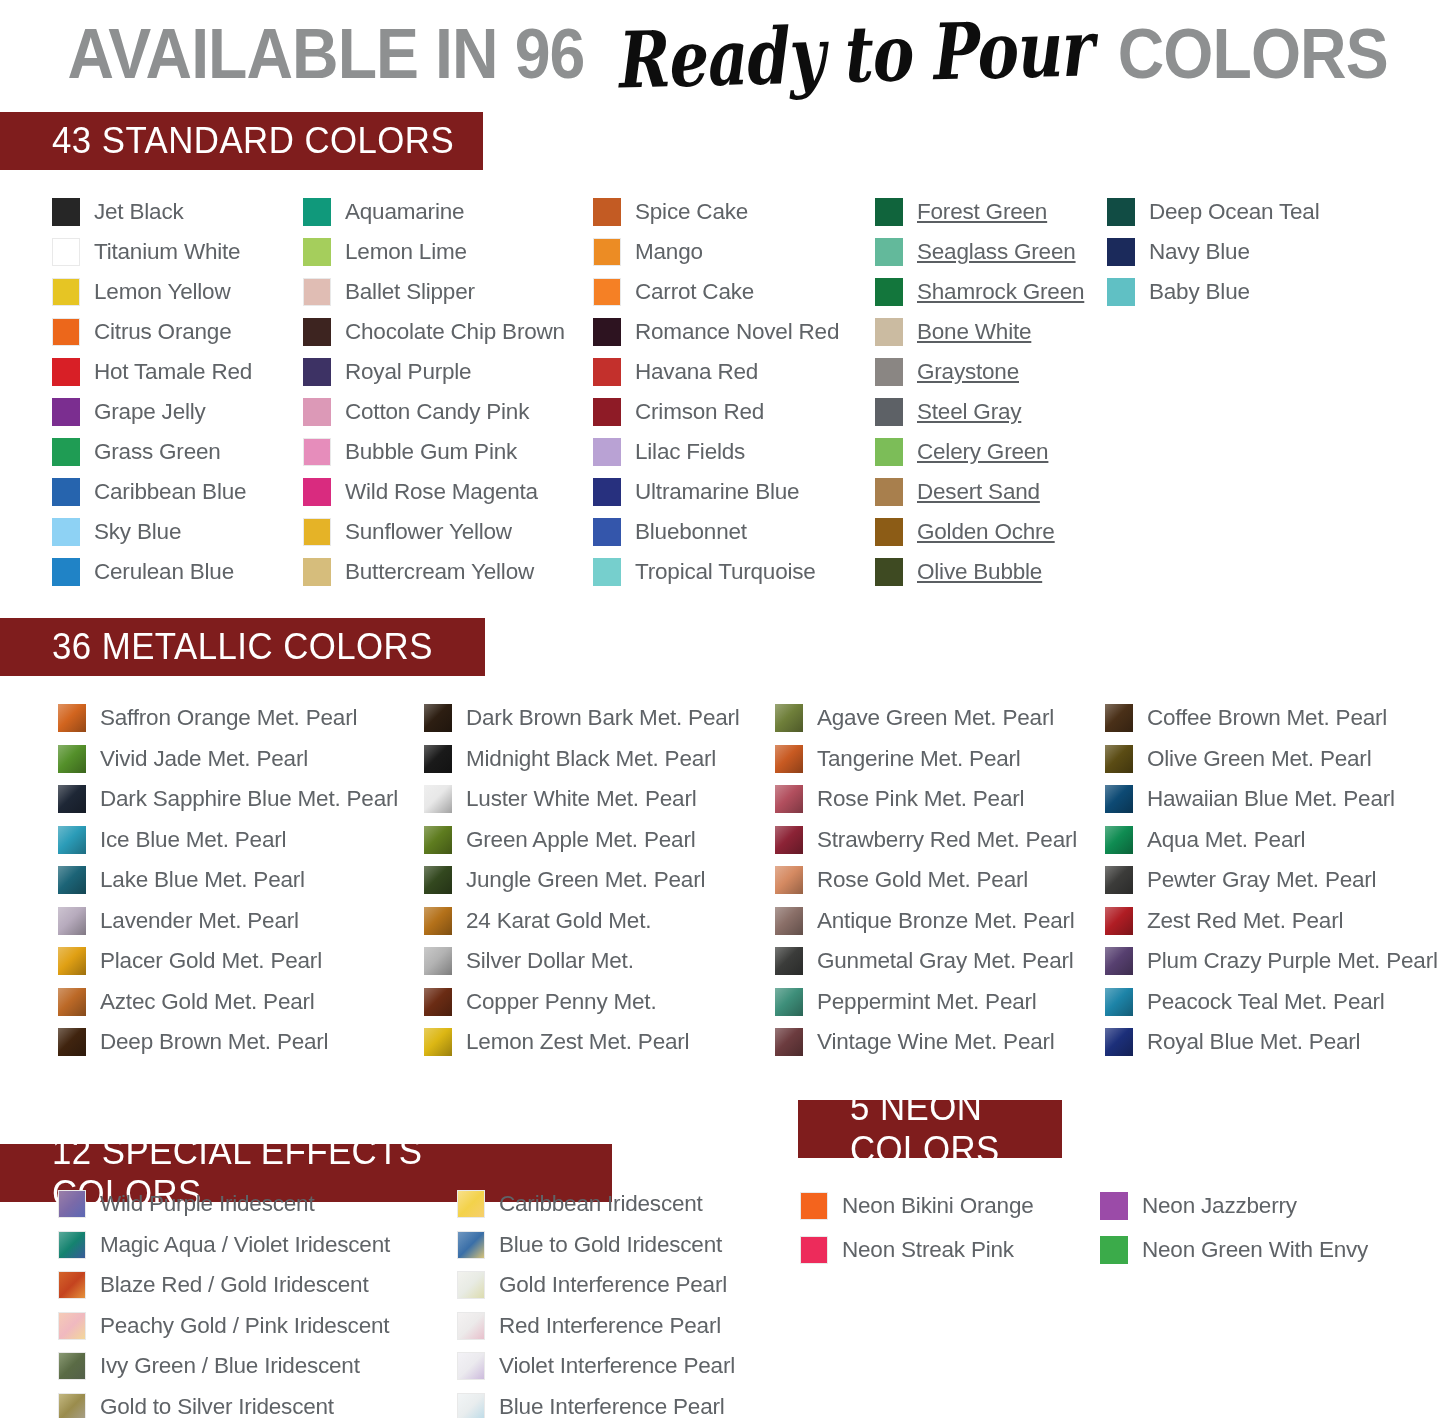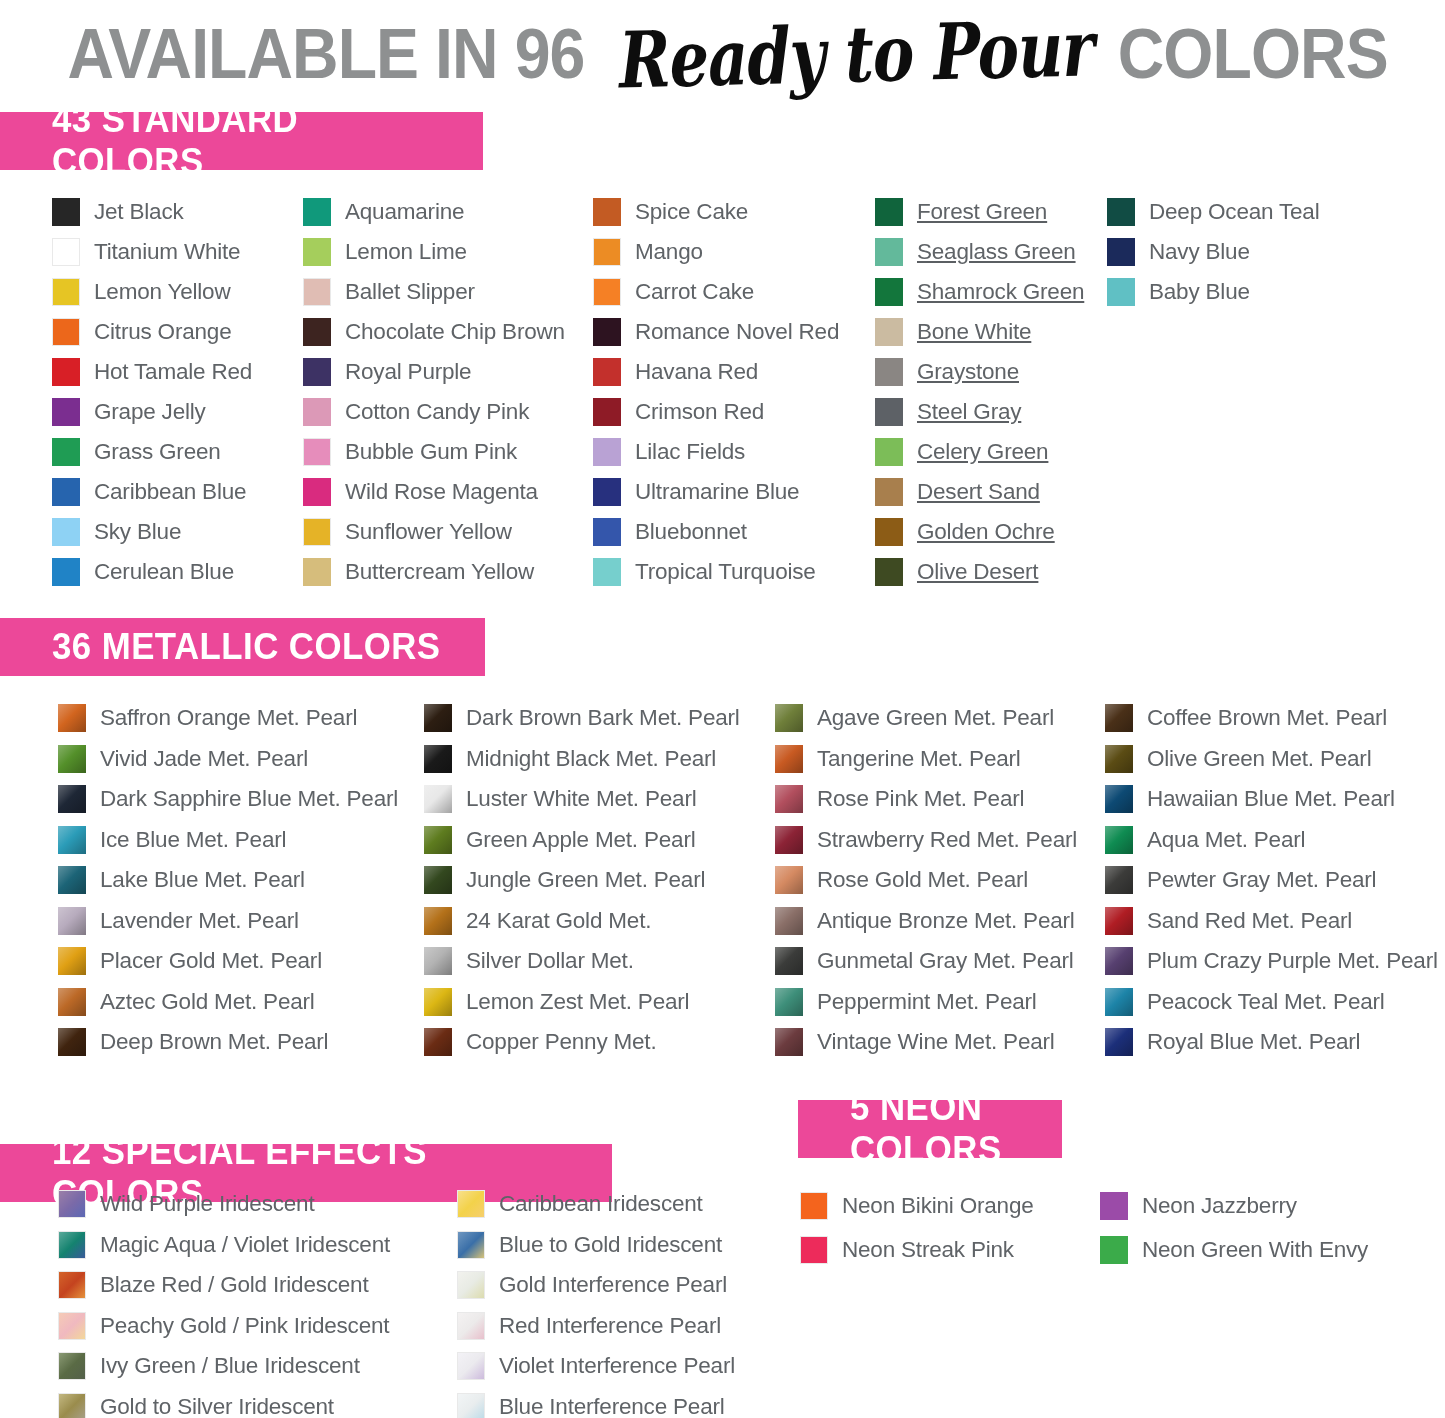--- a/index.html
+++ b/index.html
@@ -37,26 +37,26 @@
     padding:0 12px;
     letter-spacing:-1px;
     transform:rotate(-1.5deg) scaleY(1.25);
     transform-origin:center;
     display:inline-block;
   }
 
   
   .banner{
     position:absolute;
-    background:#ec4899;
+    background:#7f1d1d;
     color:#ffffff;
     display:flex;align-items:center;
     padding-left:52px;
     box-sizing:border-box;
-    font-weight:bold;
+    font-weight:normal;
     letter-spacing:0.5px;
   }
   .banner span{
     font-size:37px;
     transform:scaleX(0.94);
     transform-origin:left center;
     font-family:"Liberation Sans","DejaVu Sans",sans-serif;
   }
   #banner-standard{left:0;top:112px;width:483px;height:58px;}
   #banner-metallic{left:0;top:618px;width:485px;height:58px;}
@@ -299,21 +299,21 @@
       <div class="row">
         <div class="sw" title="Desert Sand" style="background: rgb(168, 127, 77);"></div>
         <div class="label">Desert Sand</div>
       </div>
       <div class="row">
         <div class="sw" title="Golden Ochre" style="background: rgb(140, 92, 22);"></div>
         <div class="label">Golden Ochre</div>
       </div>
       <div class="row">
         <div class="sw" title="Olive Green" style="background: rgb(62, 74, 34);"></div>
-        <div class="label">Olive Desert</div>
+        <div class="label">Olive Bubble</div>
       </div>
     </div>
     <div class="col">
       <div class="row">
         <div class="sw" title="Deep Ocean Teal" style="background: rgb(17, 76, 68);"></div>
         <div class="label">Deep Ocean Teal</div>
       </div>
       <div class="row">
         <div class="sw" title="Navy Blue" style="background: rgb(27, 42, 91);"></div>
         <div class="label">Navy Blue</div>
@@ -386,27 +386,27 @@
       </div>
       <div class="row">
         <div class="sw" title="24 Karat Gold Met." style="background: linear-gradient(135deg, rgb(203, 156, 95) 0%, rgb(180, 113, 26) 45%, rgb(126, 79, 18) 100%);"></div>
         <div class="label">24 Karat Gold Met.</div>
       </div>
       <div class="row">
         <div class="sw" title="Silver Dollar Met." style="background: linear-gradient(135deg, rgb(202, 202, 202) 0%, rgb(179, 179, 179) 45%, rgb(125, 125, 125) 100%);"></div>
         <div class="label">Silver Dollar Met.</div>
       </div>
       <div class="row">
+        <div class="sw" title="Copper Penny Met." style="background: linear-gradient(135deg, rgb(151, 107, 91) 0%, rgb(107, 44, 20) 45%, rgb(75, 31, 14) 100%);"></div>
+        <div class="label">Copper Penny Met.</div>
+      </div>
+      <div class="row">
         <div class="sw" title="Lemon Zest Met. Pearl" style="background: linear-gradient(135deg, rgb(231, 205, 91) 0%, rgb(220, 183, 20) 45%, rgb(154, 128, 14) 100%);"></div>
         <div class="label">Lemon Zest Met. Pearl</div>
       </div>
-      <div class="row">
-        <div class="sw" title="Copper Penny Met." style="background: linear-gradient(135deg, rgb(151, 107, 91) 0%, rgb(107, 44, 20) 45%, rgb(75, 31, 14) 100%);"></div>
-        <div class="label">Copper Penny Met.</div>
-      </div>
     </div>
     <div class="col">
       <div class="row">
         <div class="sw" title="Agave Green Met. Pearl" style="background: linear-gradient(135deg, rgb(154, 165, 117) 0%, rgb(111, 127, 58) 45%, rgb(78, 89, 41) 100%);"></div>
         <div class="label">Agave Green Met. Pearl</div>
       </div>
       <div class="row">
         <div class="sw" title="Tangerine Met. Pearl" style="background: linear-gradient(135deg, rgb(217, 140, 100) 0%, rgb(200, 90, 34) 45%, rgb(140, 63, 24) 100%);"></div>
         <div class="label">Tangerine Met. Pearl</div>
       </div>
@@ -455,21 +455,21 @@
       <div class="row">
         <div class="sw" title="Aqua Met. Pearl" style="background: linear-gradient(135deg, rgb(87, 175, 134) 0%, rgb(15, 140, 82) 45%, rgb(11, 98, 57) 100%);"></div>
         <div class="label">Aqua Met. Pearl</div>
       </div>
       <div class="row">
         <div class="sw" title="Pewter Gray Met. Pearl" style="background: linear-gradient(135deg, rgb(119, 119, 117) 0%, rgb(60, 60, 58) 45%, rgb(42, 42, 41) 100%);"></div>
         <div class="label">Pewter Gray Met. Pearl</div>
       </div>
       <div class="row">
         <div class="sw" title="True Red Met. Pearl" style="background: linear-gradient(135deg, rgb(200, 97, 102) 0%, rgb(176, 29, 36) 45%, rgb(123, 20, 25) 100%);"></div>
-        <div class="label">Sand Red Met. Pearl</div>
+        <div class="label">Zest Red Met. Pearl</div>
       </div>
       <div class="row">
         <div class="sw" title="Plum Crazy Purple Met. Pearl" style="background: linear-gradient(135deg, rgb(137, 121, 155) 0%, rgb(87, 64, 112) 45%, rgb(61, 45, 78) 100%);"></div>
         <div class="label">Plum Crazy Purple Met. Pearl</div>
       </div>
       <div class="row">
         <div class="sw" title="Peacock Teal Met. Pearl" style="background: linear-gradient(135deg, rgb(97, 169, 194) 0%, rgb(29, 132, 168) 45%, rgb(20, 92, 118) 100%);"></div>
         <div class="label">Peacock Teal Met. Pearl</div>
       </div>
       <div class="row">

